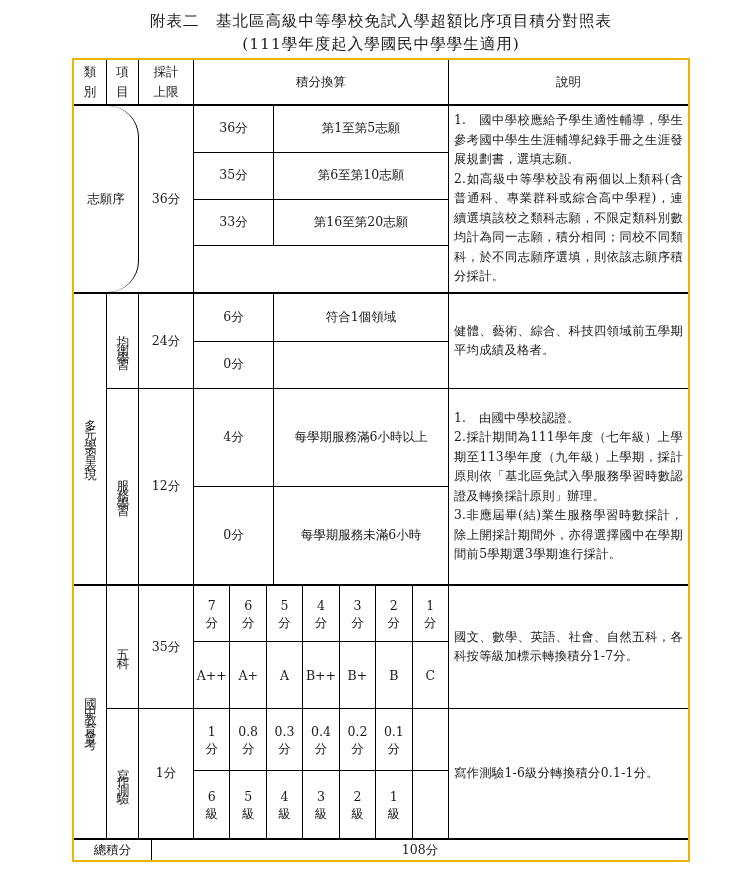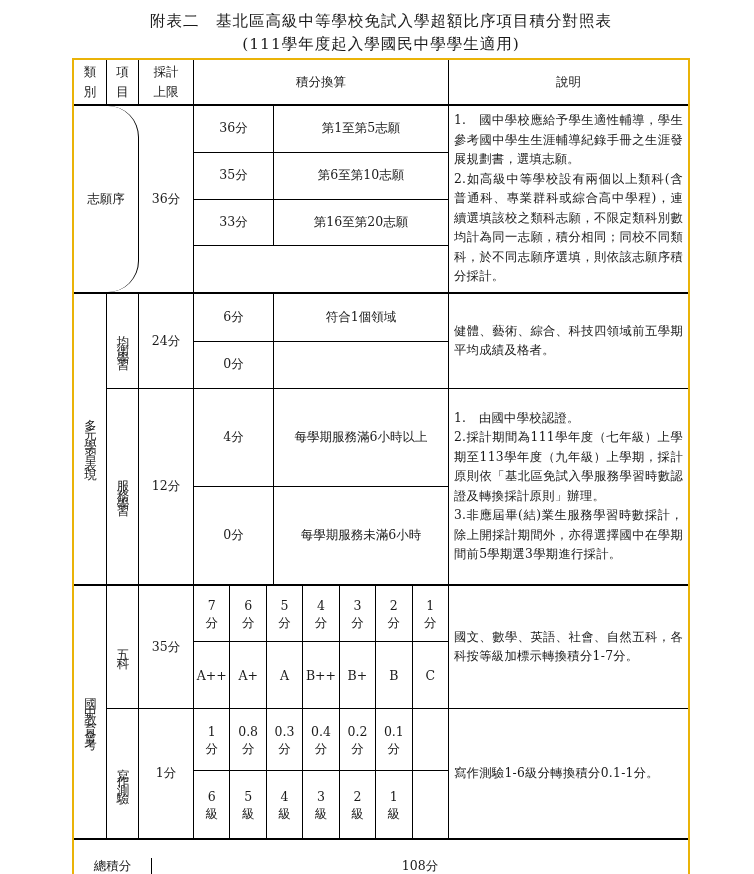--- a/index.html
+++ b/index.html
@@ -68,21 +68,21 @@
   .blk-exam { height:254px; }
   .sub-five { height:122px; }
   .sub-writing { flex:1; }
   .g-pts-five { height:56px; }
   .g-grd-five { flex:1; }
   .g-pts-wrt { height:62px; }
   .g-lvl-wrt { flex:1; }
   .crow-bal-1 { height:46px; }
   .crow-svc-1 { height:71px; }
 
-  .ftr { display:flex; height:37px; border-top:2px solid #000;align-items:flex-end; }
+  .ftr { display:flex; height:22px; border-top:2px solid #000; }
   .ftr-label { width:78px; border-right:1px solid #000; }
   .ftr-value { flex:1; }
 </style>
 </head>
 <body>
 
 <div class="titlewrap">
   <div class="tline">附表二　基北區高級中等學校免試入學超額比序項目積分對照表</div>
   <div class="tline">(111學年度起入學國民中學學生適用)</div>
 </div>

